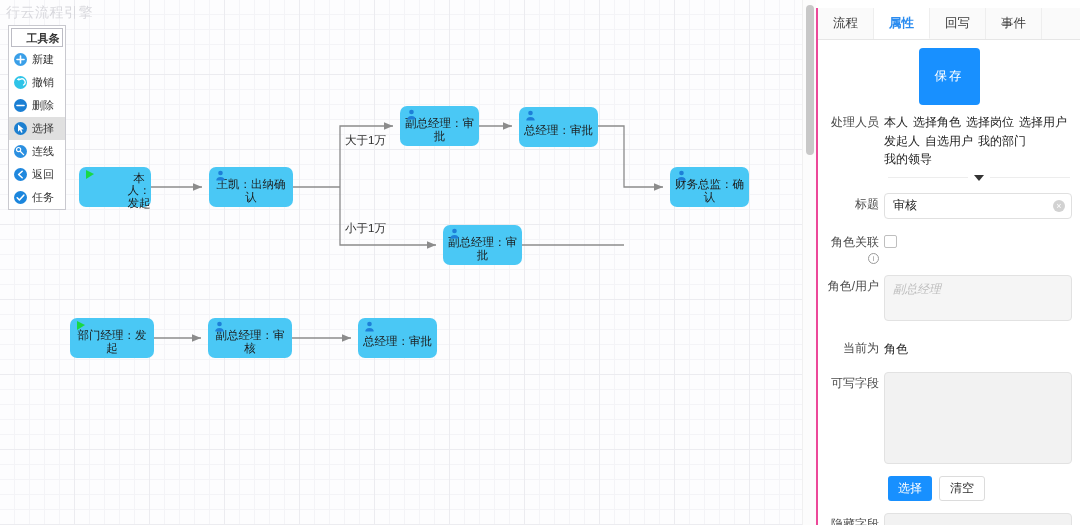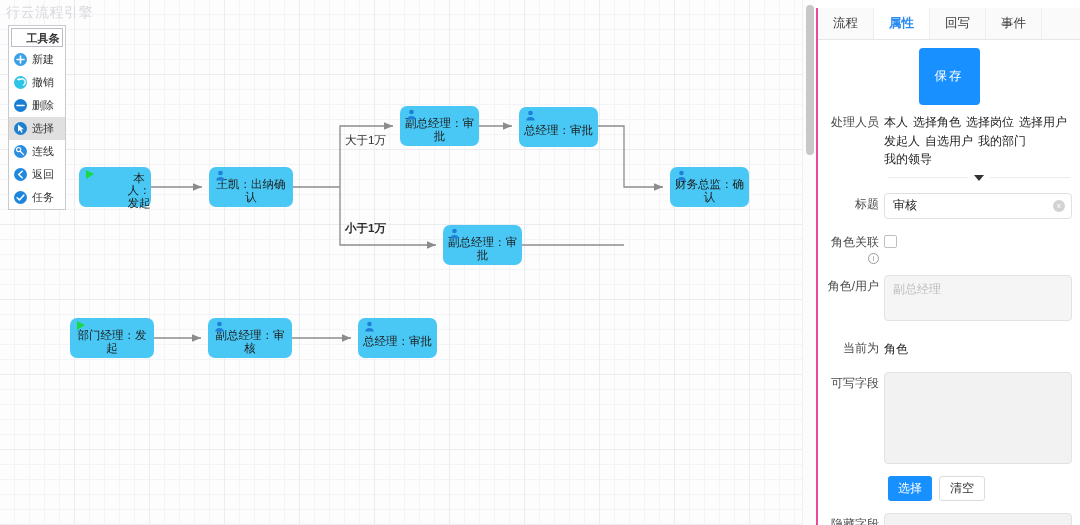--- a/index.html
+++ b/index.html
@@ -161,21 +161,21 @@
     background: #fff; cursor: pointer; margin-top: 4px;
   }
   .info-icon {
     display: inline-block; width: 11px; height: 11px; border: 1px solid #9a9a9a;
     border-radius: 50%; color: #9a9a9a; font-size: 8px; line-height: 10px;
     text-align: center; font-style: normal;
   }
   .ta {
     width: 100%; border: 1px solid #e2e2e2; border-radius: 4px;
     background: #f5f5f5; font-size: 12px; color: #222;
-    font-family: inherit; padding: 5px 8px; resize: none; outline: none;
+    font-family: inherit; padding: 5px 8px; resize: none; outline: none; font-style: italic;
   }
   .ta::placeholder { color: #bdbdbd; }
   .ta-role { height: 46px; }
   .ta-write { height: 92px; background: #f2f2f2; }
   .ta-hidden { height: 46px; background: #f2f2f2; }
   .static-val { font-size: 12px; color: #1d1d1d; padding-top: 4px; }
   .btn-row { padding: 6px 10px 4px 70px; display: flex; gap: 7px; }
   .btn-primary {
     background: #1890ff; color: #fff; font-size: 12px; padding: 3px 10px;
     border: none; border-radius: 3px; cursor: pointer; font-family: inherit;
@@ -295,21 +295,21 @@
       <span class="badge">
         <svg viewBox="0 0 11 11" width="11" height="11">
             <circle cx="5.5" cy="3" r="2.3" fill="#1d7fd8"></circle>
             <path d="M1.3,10.5 a4.2,3.6 0 0 1 8.4,0 z" fill="#1d7fd8"></path>
           </svg>
       </span>
       <span class="label">总经理：审批</span>
     </div>
 
     <div class="edge-label" style="left:345px; top:133px;">大于1万</div>
-    <div class="edge-label" style="left:345px; top:221px;font-weight:bold;">小于1万</div>
+    <div class="edge-label" style="left:345px; top:221px;">小于1万</div>
 
     <div id="toolbar">
       <div id="toolbar-header">工具条</div>
 
       <div class="tool-item">
         <span class="tool-icon ic-new">
           <svg viewBox="0 0 13 13" width="13" height="13">
               <path d="M6.5,3 L6.5,10 M3,6.5 L10,6.5" stroke="#fff" stroke-width="1.6" stroke-linecap="round"></path>
             </svg>
         </span>

